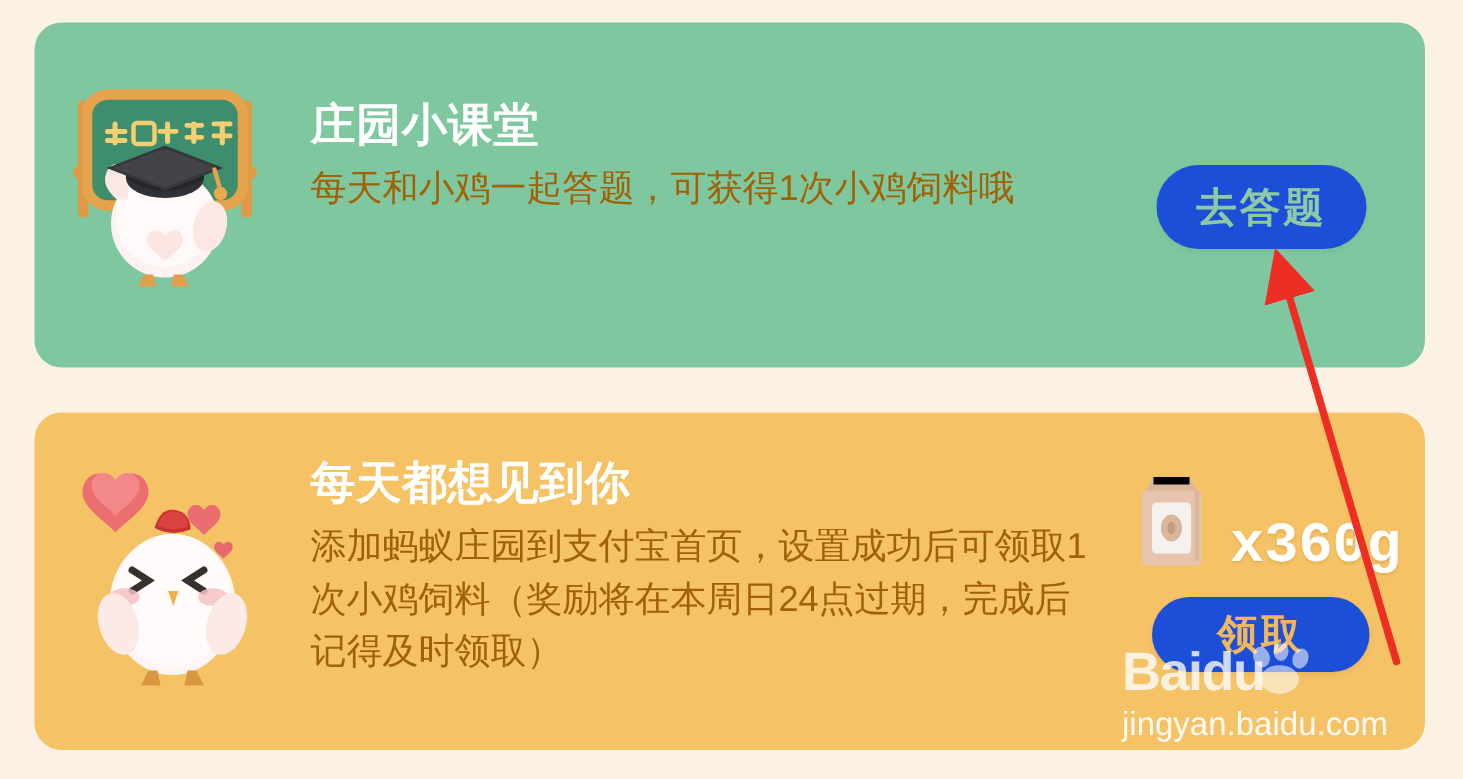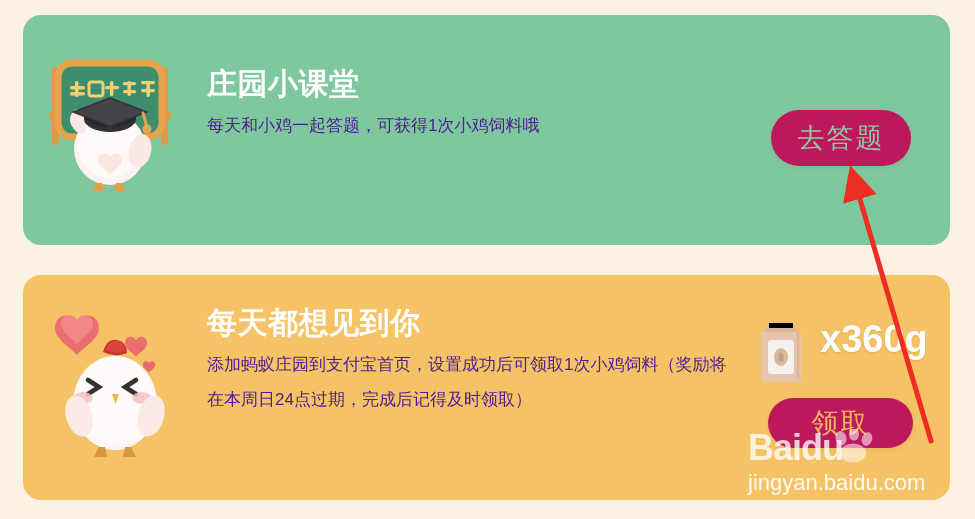--- a/index.html
+++ b/index.html
@@ -66,34 +66,34 @@
   .card-title {
     color: #ffffff;
     font-weight: bold;
     font-size: 30px;
     line-height: 36px;
     letter-spacing: 0.5px;
     margin: 0 0 6px 0;
     white-space: nowrap;
   }
   .card-desc {
-    color: #4c1d95;
-    font-size: 17px;
+    color: #a16207;
+    font-size: 24px;
     line-height: 35px;
     margin: 0;
     letter-spacing: 0px;
   }
 
   
   .pill-btn {
     position: absolute;
-    background: #be185d;
+    background: #1d4ed8;
     border: none;
     border-radius: 30px;
-    font-weight: normal;
+    font-weight: bold;
     letter-spacing: 2px;
     cursor: pointer;
     padding: 0;
     box-shadow: 0 2px 5px rgba(0,0,0,0.06);
     font-family: "Liberation Sans", "DejaVu Sans", sans-serif;
   }
   #btn-goanswer {
     left: 771px;
     top: 110px;
     width: 140px;
@@ -111,21 +111,22 @@
   }
 
   
   #reward-block {
     position: absolute;
     left: 752px;
     top: 318px;
     width: 190px;
     height: 68px;
     display: flex;
-    align-items: flex-start;
+    align-items: flex-end;
+    font-family: Liberation Mono, monospace;
   }
   #reward-amount {
     color: #ffffff;
     font-weight: bold;
     font-size: 38px;
     letter-spacing: 0px;
     margin-left: 10px;
     text-shadow: 0 1px 2px rgba(180,120,30,0.25);
   }
 

